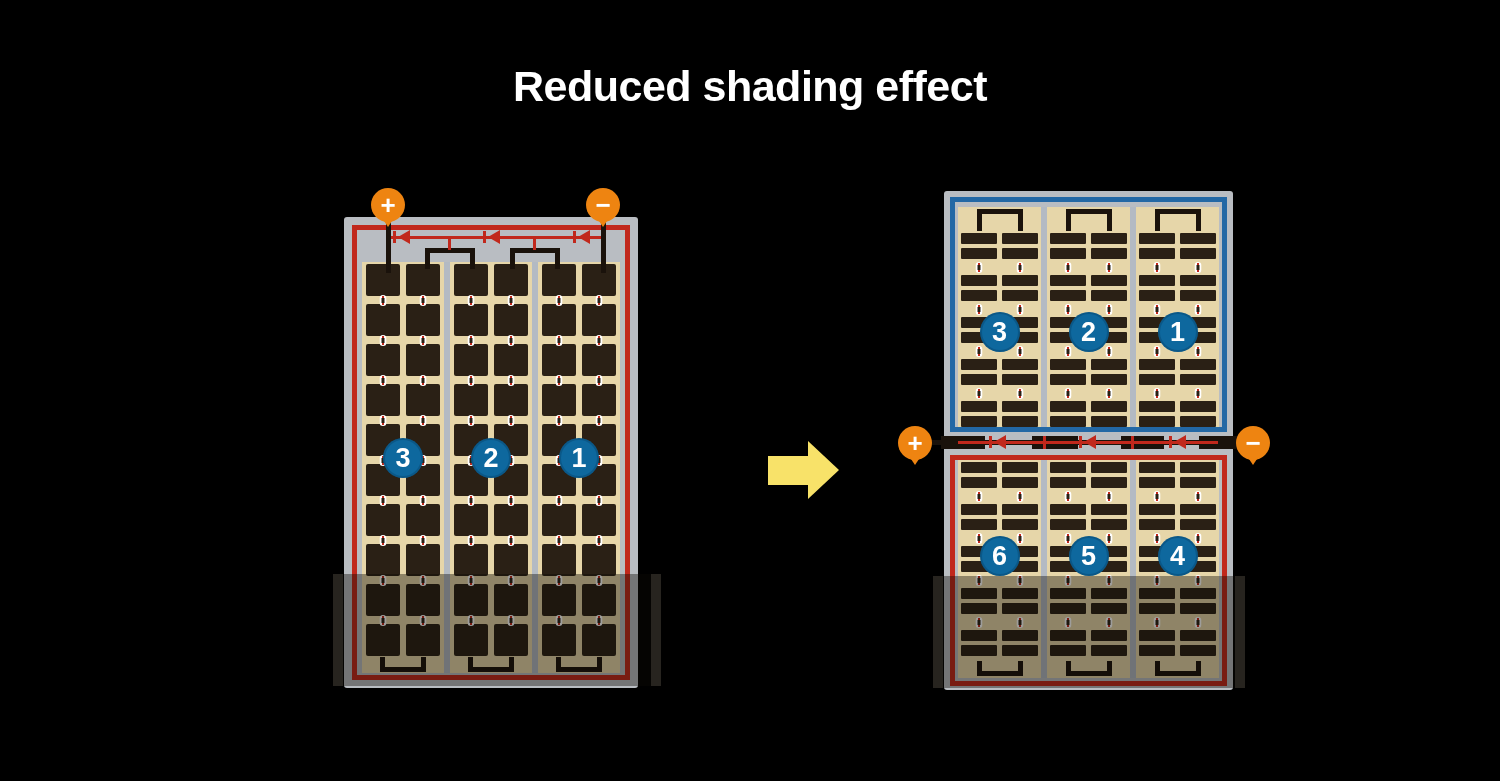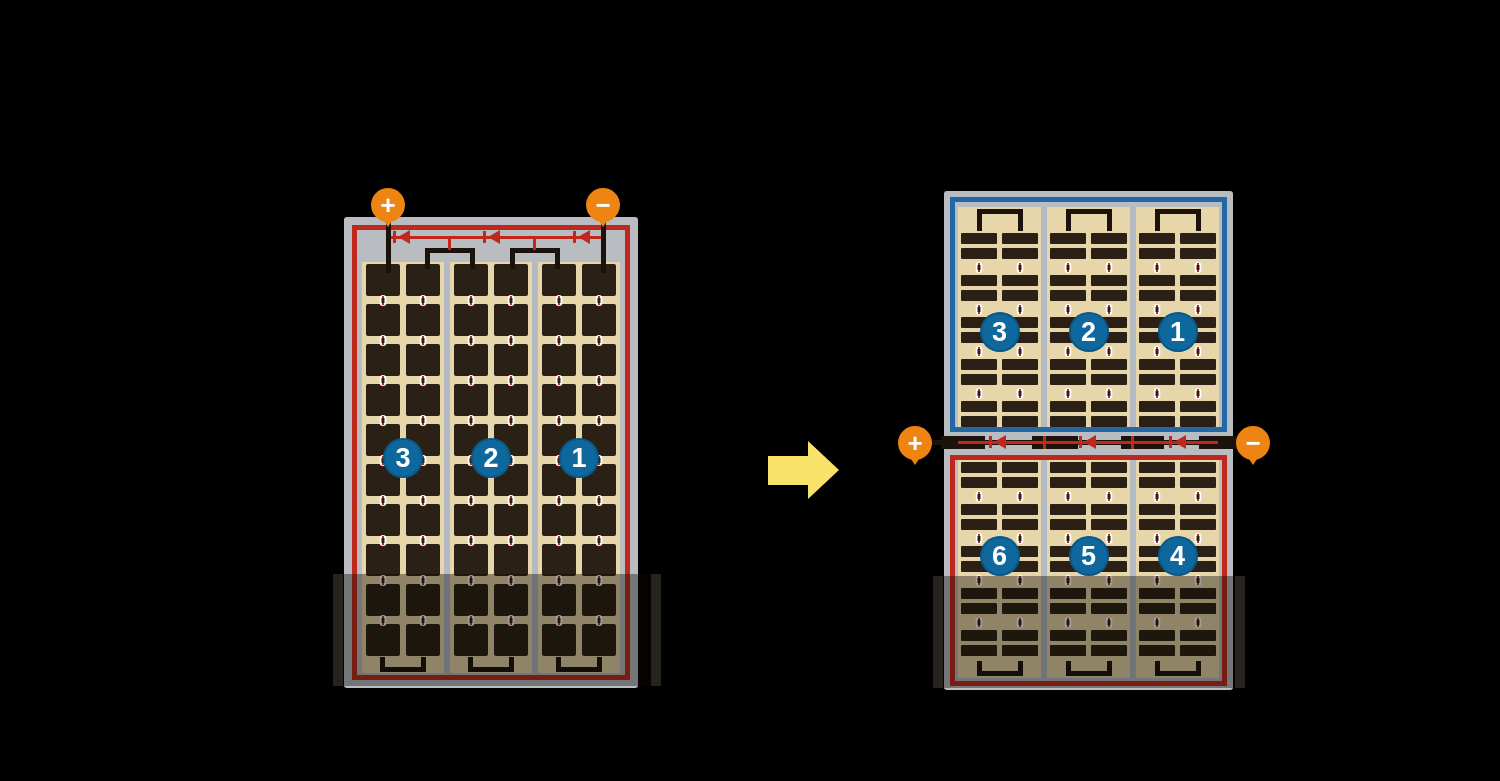--- a/index.html
+++ b/index.html
@@ -107,20 +107,21 @@
   #right-panel .sec{width:83px}
 
   .jwire{position:absolute;left:-29px;top:249px;width:338px;height:5px;background:var(--wire-black);z-index:2}
   .jblock{position:absolute;top:245px;height:13px;background:var(--wire-black);z-index:3}
 </style>
 </head>
 <body>
 
 <div class="stage">
 
+  <div class="title">Reduced shading effect</div>
 
   <div class="panel" id="left-panel">
     <div class="red-frame"></div>
 
     <div class="bus" style="left:46px;top:19px;width:213px"></div>
     <div class="diode" style="left:54px;top:13px"></div>
     <div class="diode" style="left:144px;top:13px"></div>
     <div class="diode" style="left:234px;top:13px"></div>
     <div class="tick" style="left:104px;top:20px"></div>
     <div class="tick" style="left:189px;top:20px"></div>

